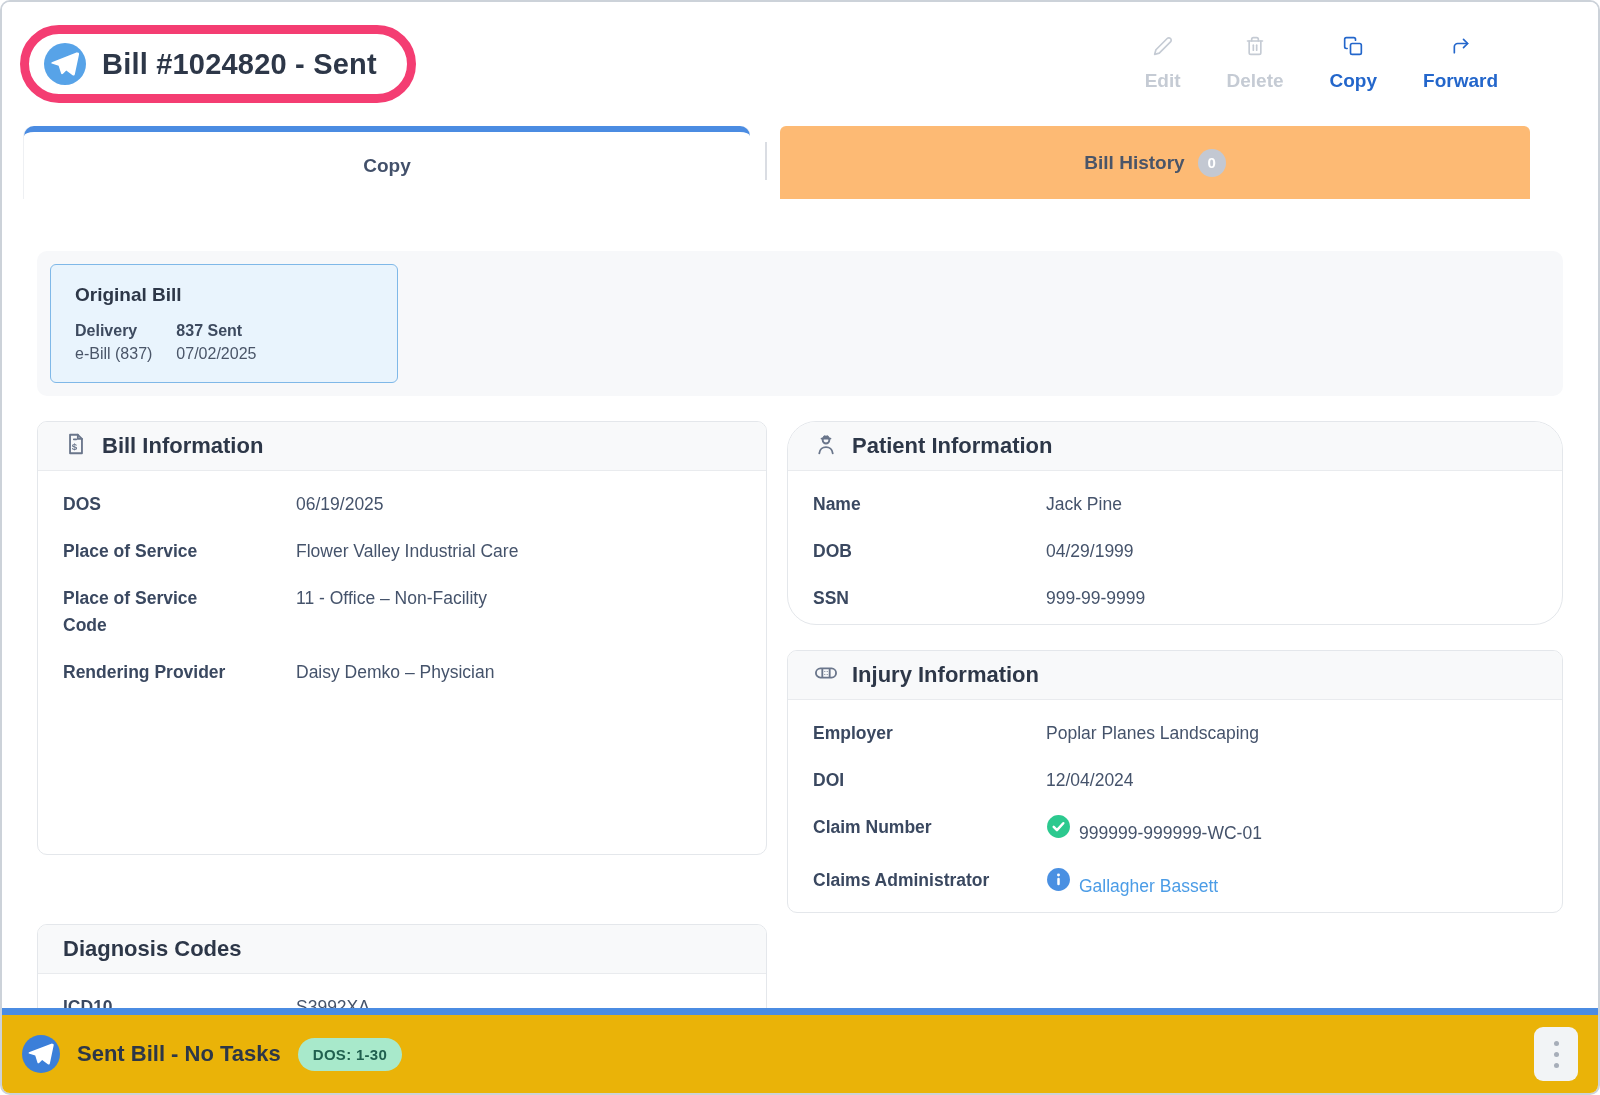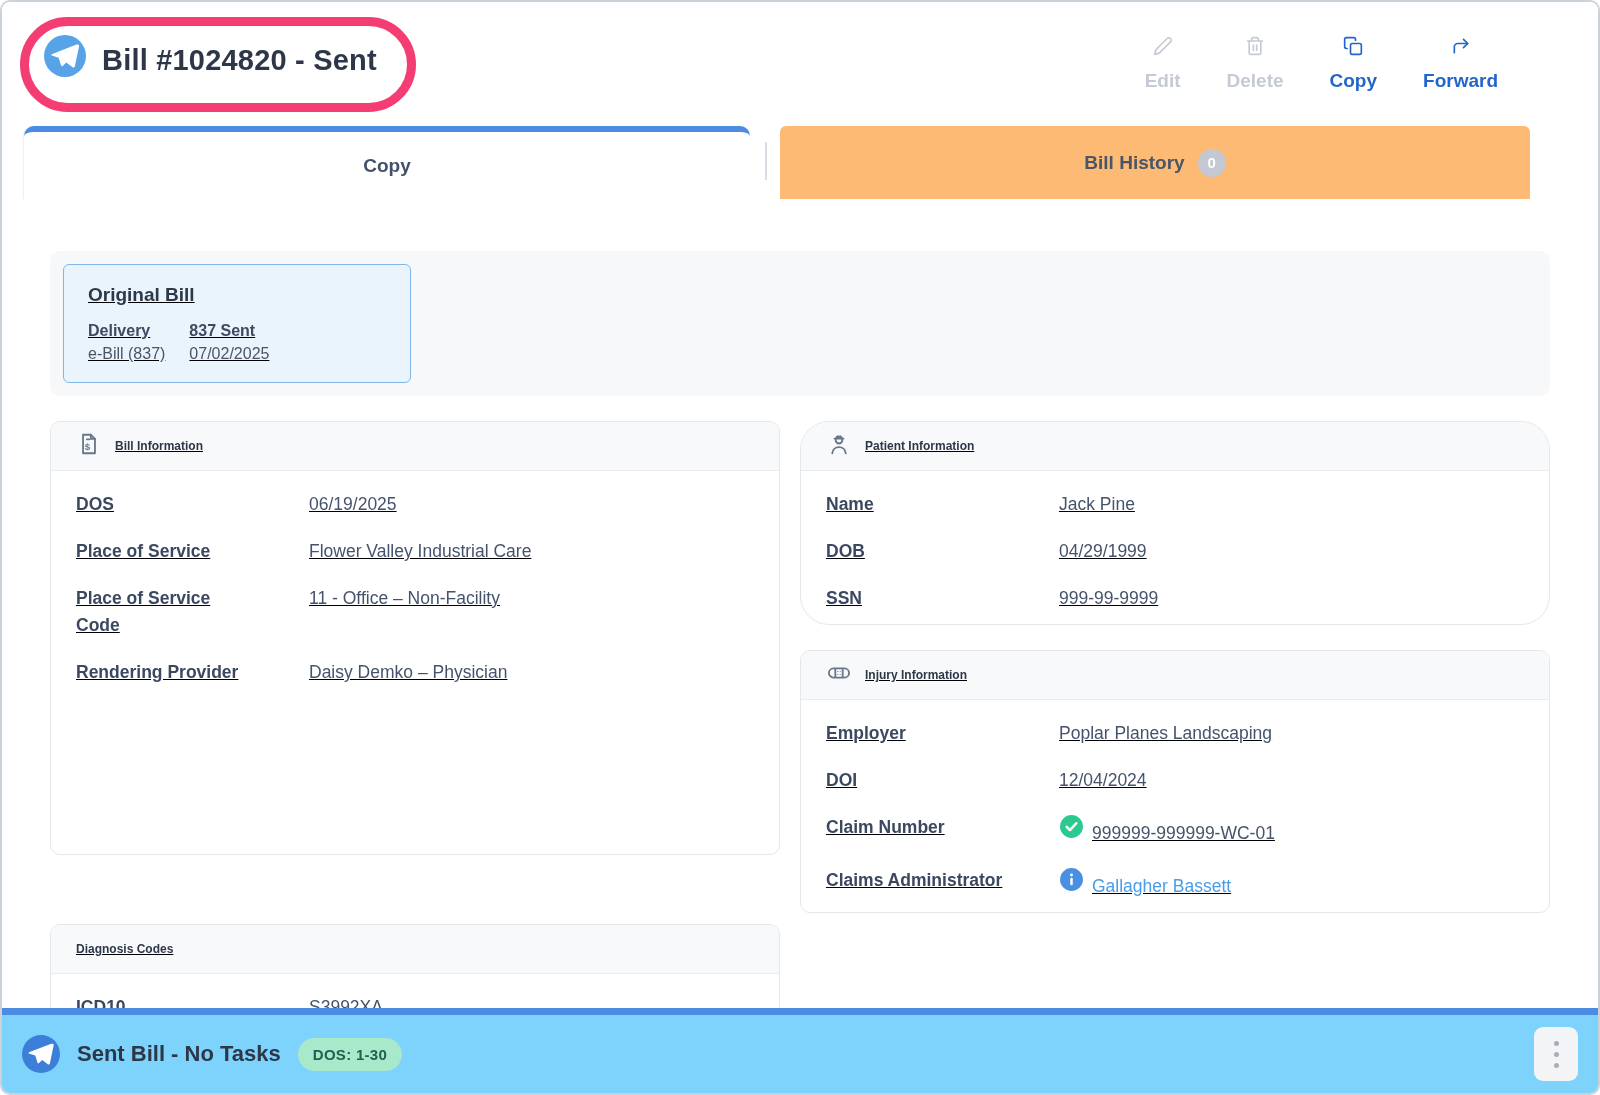--- a/index.html
+++ b/index.html
@@ -13,23 +13,23 @@
     display:flex; flex-direction:column;
   }
 
   
   .topbar {
     flex:0 0 auto; height:124px;
     display:flex; align-items:center; justify-content:space-between;
     padding:0 100px 0 18px; background:#fff;
   }
   .title-highlight {
-    display:flex; align-items:flex-end; gap:16px;
+    display:flex; align-items:center; gap:16px;
     border:9px solid #f43d72; border-radius:999px;
-    padding:9px 30px 26px 15px; background:#fff;
+    padding:9px 30px 9px 15px; background:#fff;
   }
   .plane-badge svg { width:42px; height:42px; display:block; }
   .page-title { margin:0; font-size:29px; font-weight:700; color:#2d3748; letter-spacing:.2px; white-space:nowrap; }
 
   .actions { display:flex; align-items:center; gap:46px; }
   .action-btn {
     display:flex; align-items:center; gap:9px;
     background:none; border:none; padding:0; cursor:pointer;
     font-family:inherit; font-size:19px; font-weight:700;flex-direction:column;
   }
@@ -52,62 +52,62 @@
   .tab-gap { width:30px; position:relative; background:#fff; }
   .tab-gap .divider { position:absolute; left:50%; top:16px; width:2px; height:38px; background:#dadde3; }
   .tab-history { flex:1; background:#fdba74; border-radius:6px 6px 0 0; gap:13px; color:#4a5568; }
   .count-badge {
     width:28px; height:28px; border-radius:50%;
     background:#c3c8d2; color:#fff; font-size:15px; font-weight:700;
     display:flex; align-items:center; justify-content:center;
   }
 
   
-  .content { flex:1 1 auto; padding:52px 48px 0; background:#fff; overflow:hidden;text-decoration:underline; }
+  .content { flex:1 1 auto; padding:52px 35px 0; background:#fff; overflow:hidden; }
 
   .ob-strip { background:#f7f8fa; border-radius:10px; padding:13px; margin-bottom:25px; }
   .ob-card {
     width:348px; background:#e9f4fd; border:1px solid #7fb8e8;
     border-radius:6px; padding:19px 24px 17px; cursor:pointer;
   }
   .ob-title { font-size:19px; font-weight:700; color:#2d3748; margin-bottom:13px; }
   .ob-grid { display:flex; gap:24px; font-size:16px; line-height:23px; }
   .ob-strong { font-weight:700; color:#3d4a5f; }
   .ob-val { color:#4a5568; }
 
   .grid { display:flex; gap:20px; }
   .col-left  { width:730px; flex:0 0 auto; display:flex; flex-direction:column; gap:25px; }
   .col-right { flex:1; display:flex; flex-direction:column; gap:25px; }
 
   .panel { border:1px solid #e4e7eb; border-radius:10px; background:#fff; overflow:hidden; }
   .panel-header {
     height:49px; background:#f8f9fa; border-bottom:1px solid #e9ebee;
     display:flex; align-items:center; gap:13px; padding:0 25px;
   }
-  .panel-header h2 { margin:0; font-size:12px; font-weight:700; color:#2d3748; }
+  .panel-header h2 { margin:0; font-size:22px; font-weight:700; color:#2d3748; }
   .panel-header svg { width:26px; height:26px; flex:0 0 auto; }
 
   .panel-body { padding:20px 25px 0; }
   .row { display:flex; align-items:flex-start; margin-bottom:20px; font-size:17.5px; line-height:27px; }
   .row-label { width:178px; margin-right:55px; flex:0 0 auto; font-weight:700; color:#3a4860; }
   .row-value { color:#45536b; }
   .row-value.with-icon { display:flex; align-items:flex-end; gap:8px; }
   .row-value svg { width:25px; height:25px; flex:0 0 auto; }
   .link { color:#4b9ce6; text-decoration:none; cursor:pointer; }
 
   .h-bill-info { height:434px; }
   .h-diagnosis { height:128px;margin-top:44px; }
   .h-patient   { height:204px;border-radius:29px; }
   .h-injury    { height:263px; }
 
   
   .footer { flex:0 0 auto; margin-top:auto; }
   .footer-line { height:7px; background:#4b8ce2; }
   .footer-bar {
-    height:78px; background:#7dd3fc;
+    height:78px; background:#eab308;
     display:flex; align-items:center; gap:17px; padding:0 20px;
   }
   .footer-bar .plane-badge svg { width:38px; height:38px; }
   .footer-title { font-size:22px; font-weight:700; color:#2d3748; }
   .dos-badge {
     background:#a8e9cb; color:#20604f;
     font-size:15px; font-weight:700; letter-spacing:.3px;
     padding:8px 15px; border-radius:999px;
   }
   .kebab {

